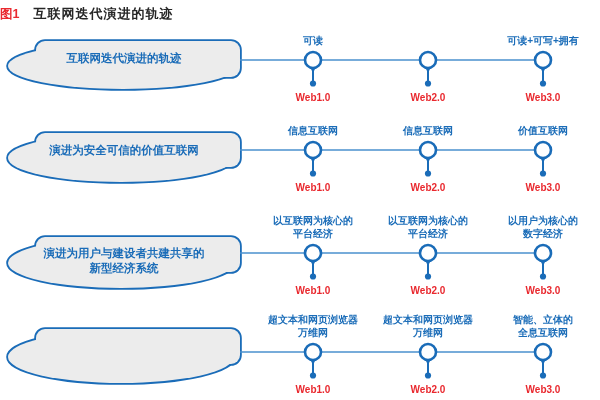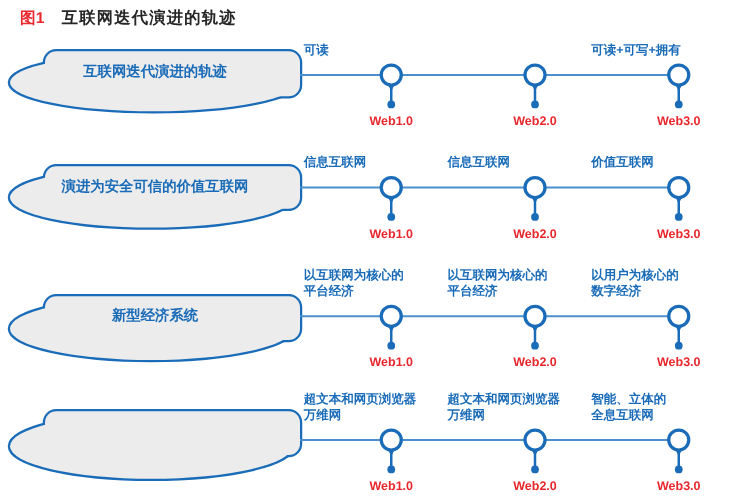--- a/index.html
+++ b/index.html
@@ -12,29 +12,29 @@
     font-family:"Liberation Sans","DejaVu Sans",sans-serif; overflow:hidden;
   }
   svg.bg{position:absolute;left:0;top:0;width:600px;height:400px;}
   .blob-s{fill:var(--fill_gray);stroke:var(--blue);stroke-width:3.6;}
   .blob-f{fill:var(--fill_gray);stroke:none;}
   .tline{stroke:var(--line_blue);stroke-width:1.7;}
   .pin-fill{fill:var(--blue);}
   .pin-stem{stroke:var(--blue);stroke-width:2;}
   .pin-head{fill:#ffffff;stroke:var(--blue);stroke-width:2.6;}
   .txt{position:absolute;margin:0;}
-  .title{position:absolute;left:16px;top:5px;font-size:13px;font-weight:bold;}
+  .title{position:absolute;left:0;top:5px;font-size:13px;font-weight:bold;}
   .title .tag{color:var(--red);margin-right:14px;font-size:12.5px;}
   .title .main{color:var(--title_dark);letter-spacing:1px;}
   .stage{
     left:10px;width:228px;text-align:center;color:var(--blue);
     font-size:11.5px;font-weight:bold;line-height:14.5px;
   }
   .plabel{
-    width:140px;color:var(--blue);
+    width:140px;text-align:center;color:var(--blue);
     font-size:10px;font-weight:bold;line-height:13px;
   }
   .era{
     width:100px;text-align:center;color:var(--red);
     font-size:10px;font-weight:bold;
   }
 </style>
 </head>
 <body>
 
@@ -122,20 +122,21 @@
     <div>信息互联网</div>
   </div>
   <div class="txt plabel" style="left:473px;bottom:263px;">
     <div>价值互联网</div>
   </div>
   <div class="txt era" style="left:263px;top:182px;">Web1.0</div>
   <div class="txt era" style="left:378px;top:182px;">Web2.0</div>
   <div class="txt era" style="left:493px;top:182px;">Web3.0</div>
 
   <div class="txt stage" style="top:246px;">
+    <div>演进为用户与建设者共建共享的</div>
     <div>新型经济系统</div>
   </div>
   <div class="txt plabel" style="left:243px;bottom:160px;">
     <div>以互联网为核心的</div>
     <div>平台经济</div>
   </div>
   <div class="txt plabel" style="left:358px;bottom:160px;">
     <div>以互联网为核心的</div>
     <div>平台经济</div>
   </div>

